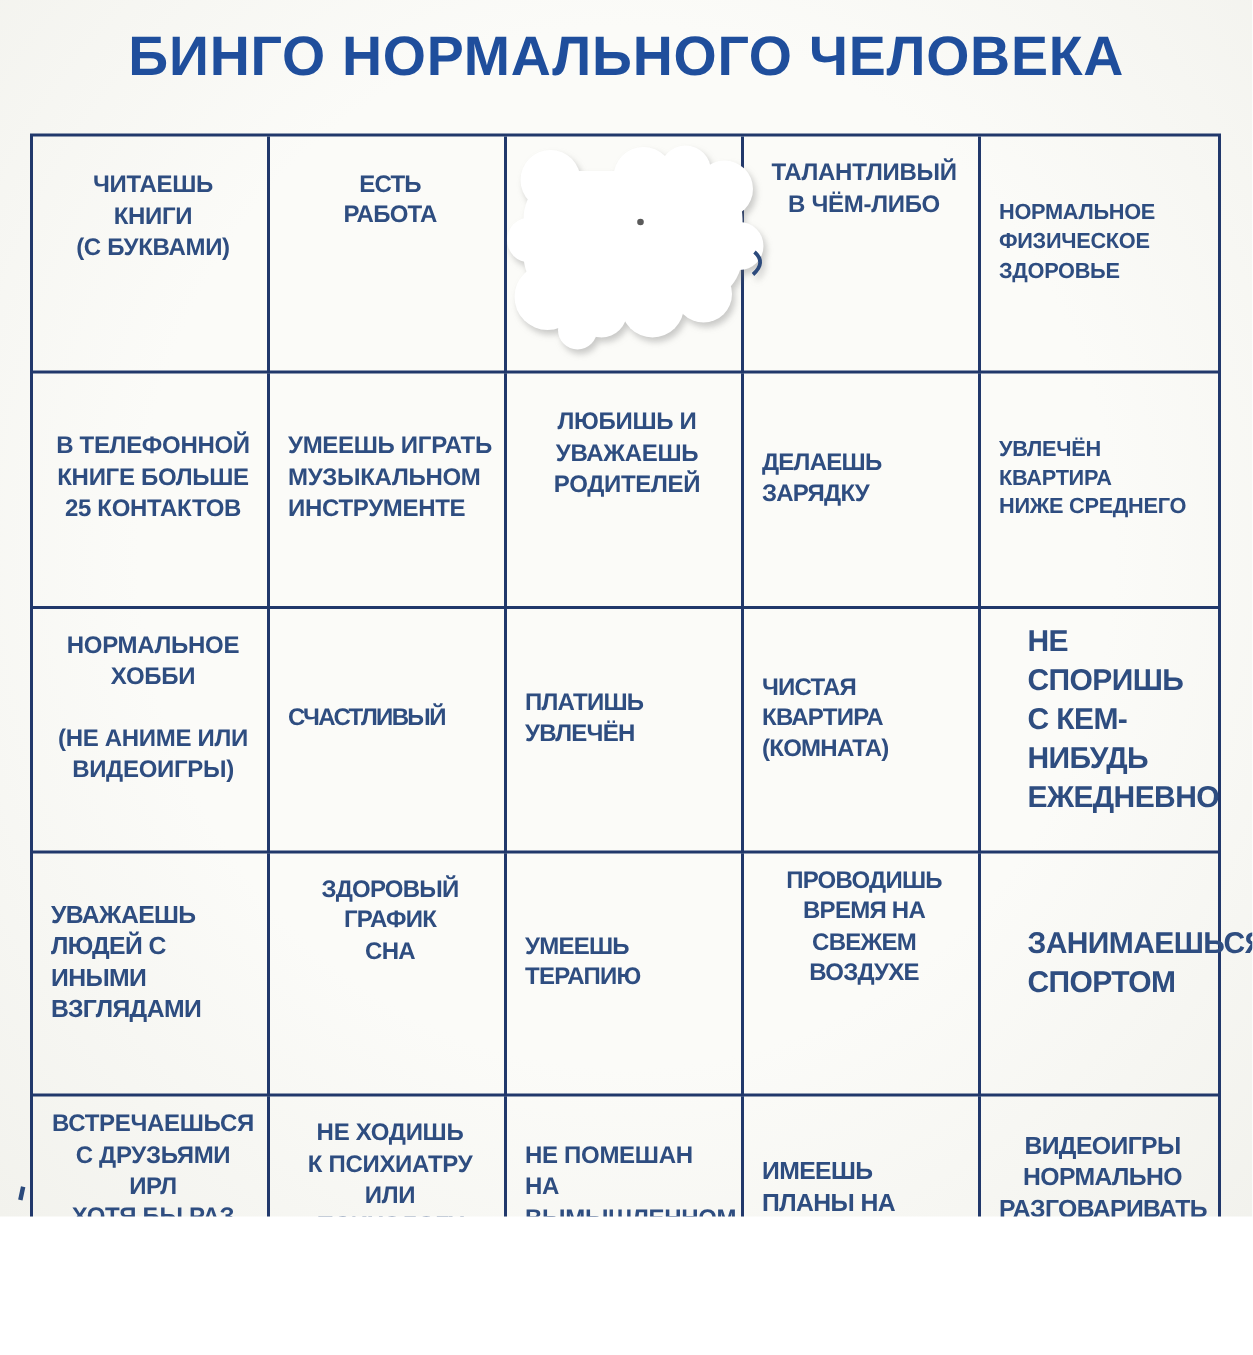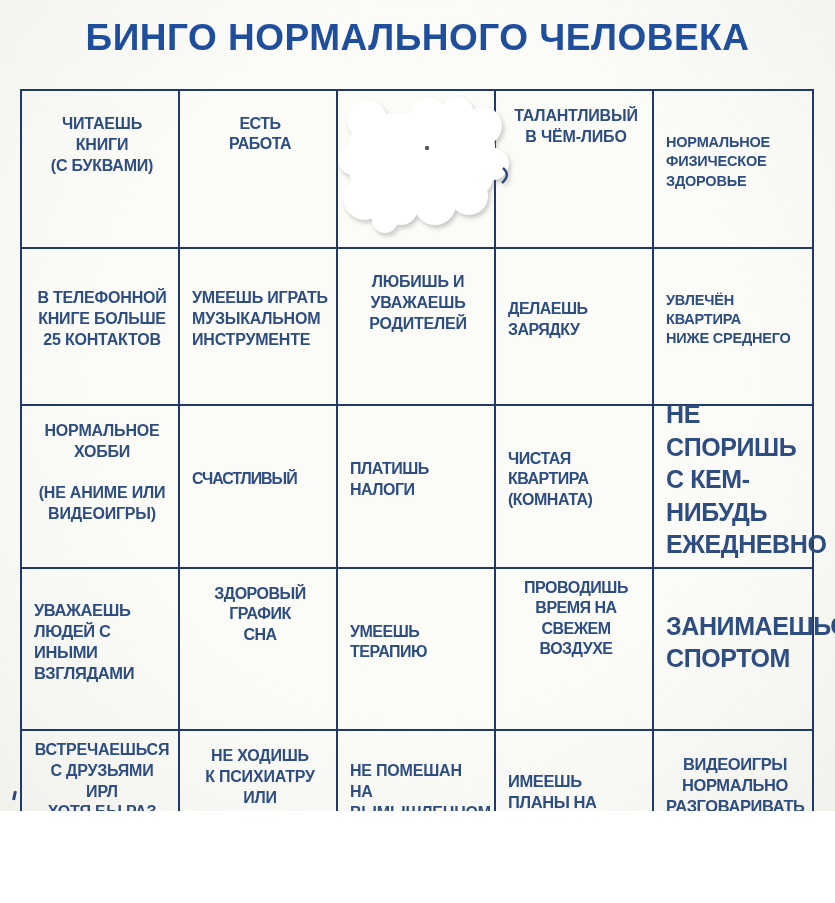--- a/index.html
+++ b/index.html
@@ -62,21 +62,21 @@
   }
   .va-top{justify-content:flex-start;text-align:center;}
   .va-mid{justify-content:center;padding-bottom:14px;}
   .ha-c .cell-text{text-align:center;}
   .pt-xs{padding-top:9px;}
   .pt-sm{padding-top:15px;}
   .pt-md{padding-top:23px;}
   .sz-sm  .cell-text{font-size:14.5px;line-height:1.32;}
   .sz-md  .cell-text{font-size:16px;line-height:1.3;}
   .sz-md2 .cell-text{font-size:16.5px;line-height:1.28;letter-spacing:-0.4px;}
-  .sz-mlg .cell-text{font-size:25px;line-height:1.3;letter-spacing:-0.4px;}
+  .sz-mlg .cell-text{font-size:20px;line-height:1.3;letter-spacing:-0.4px;margin-left:19px;}
   .sz-lg  .cell-text{font-size:16px;line-height:1.27;letter-spacing:-0.5px;}
   .tight  .cell-text{letter-spacing:-1.1px;}
   .scribble{
     position:absolute;left:-3px;top:-5px;z-index:3;
     filter:drop-shadow(2px 3px 2px rgba(110,110,110,0.35));
   }
 </style>
 </head>
 <body>
 
@@ -155,21 +155,21 @@
 ХОББИ
 
 (НЕ АНИМЕ ИЛИ
 ВИДЕОИГРЫ)</div>
       </div>
       <div class="cell sz-lg va-mid tight">
         <div class="cell-text">СЧАСТЛИВЫЙ</div>
       </div>
       <div class="cell sz-lg va-mid">
         <div class="cell-text">ПЛАТИШЬ
-НАЛОГИ</div>
+УВЛЕЧЁН</div>
       </div>
       <div class="cell sz-lg va-mid">
         <div class="cell-text">ЧИСТАЯ
 КВАРТИРА
 (КОМНАТА)</div>
       </div>
       <div class="cell sz-mlg va-mid col-last">
         <div class="cell-text">НЕ СПОРИШЬ
 С КЕМ-НИБУДЬ
 ЕЖЕДНЕВНО</div>

